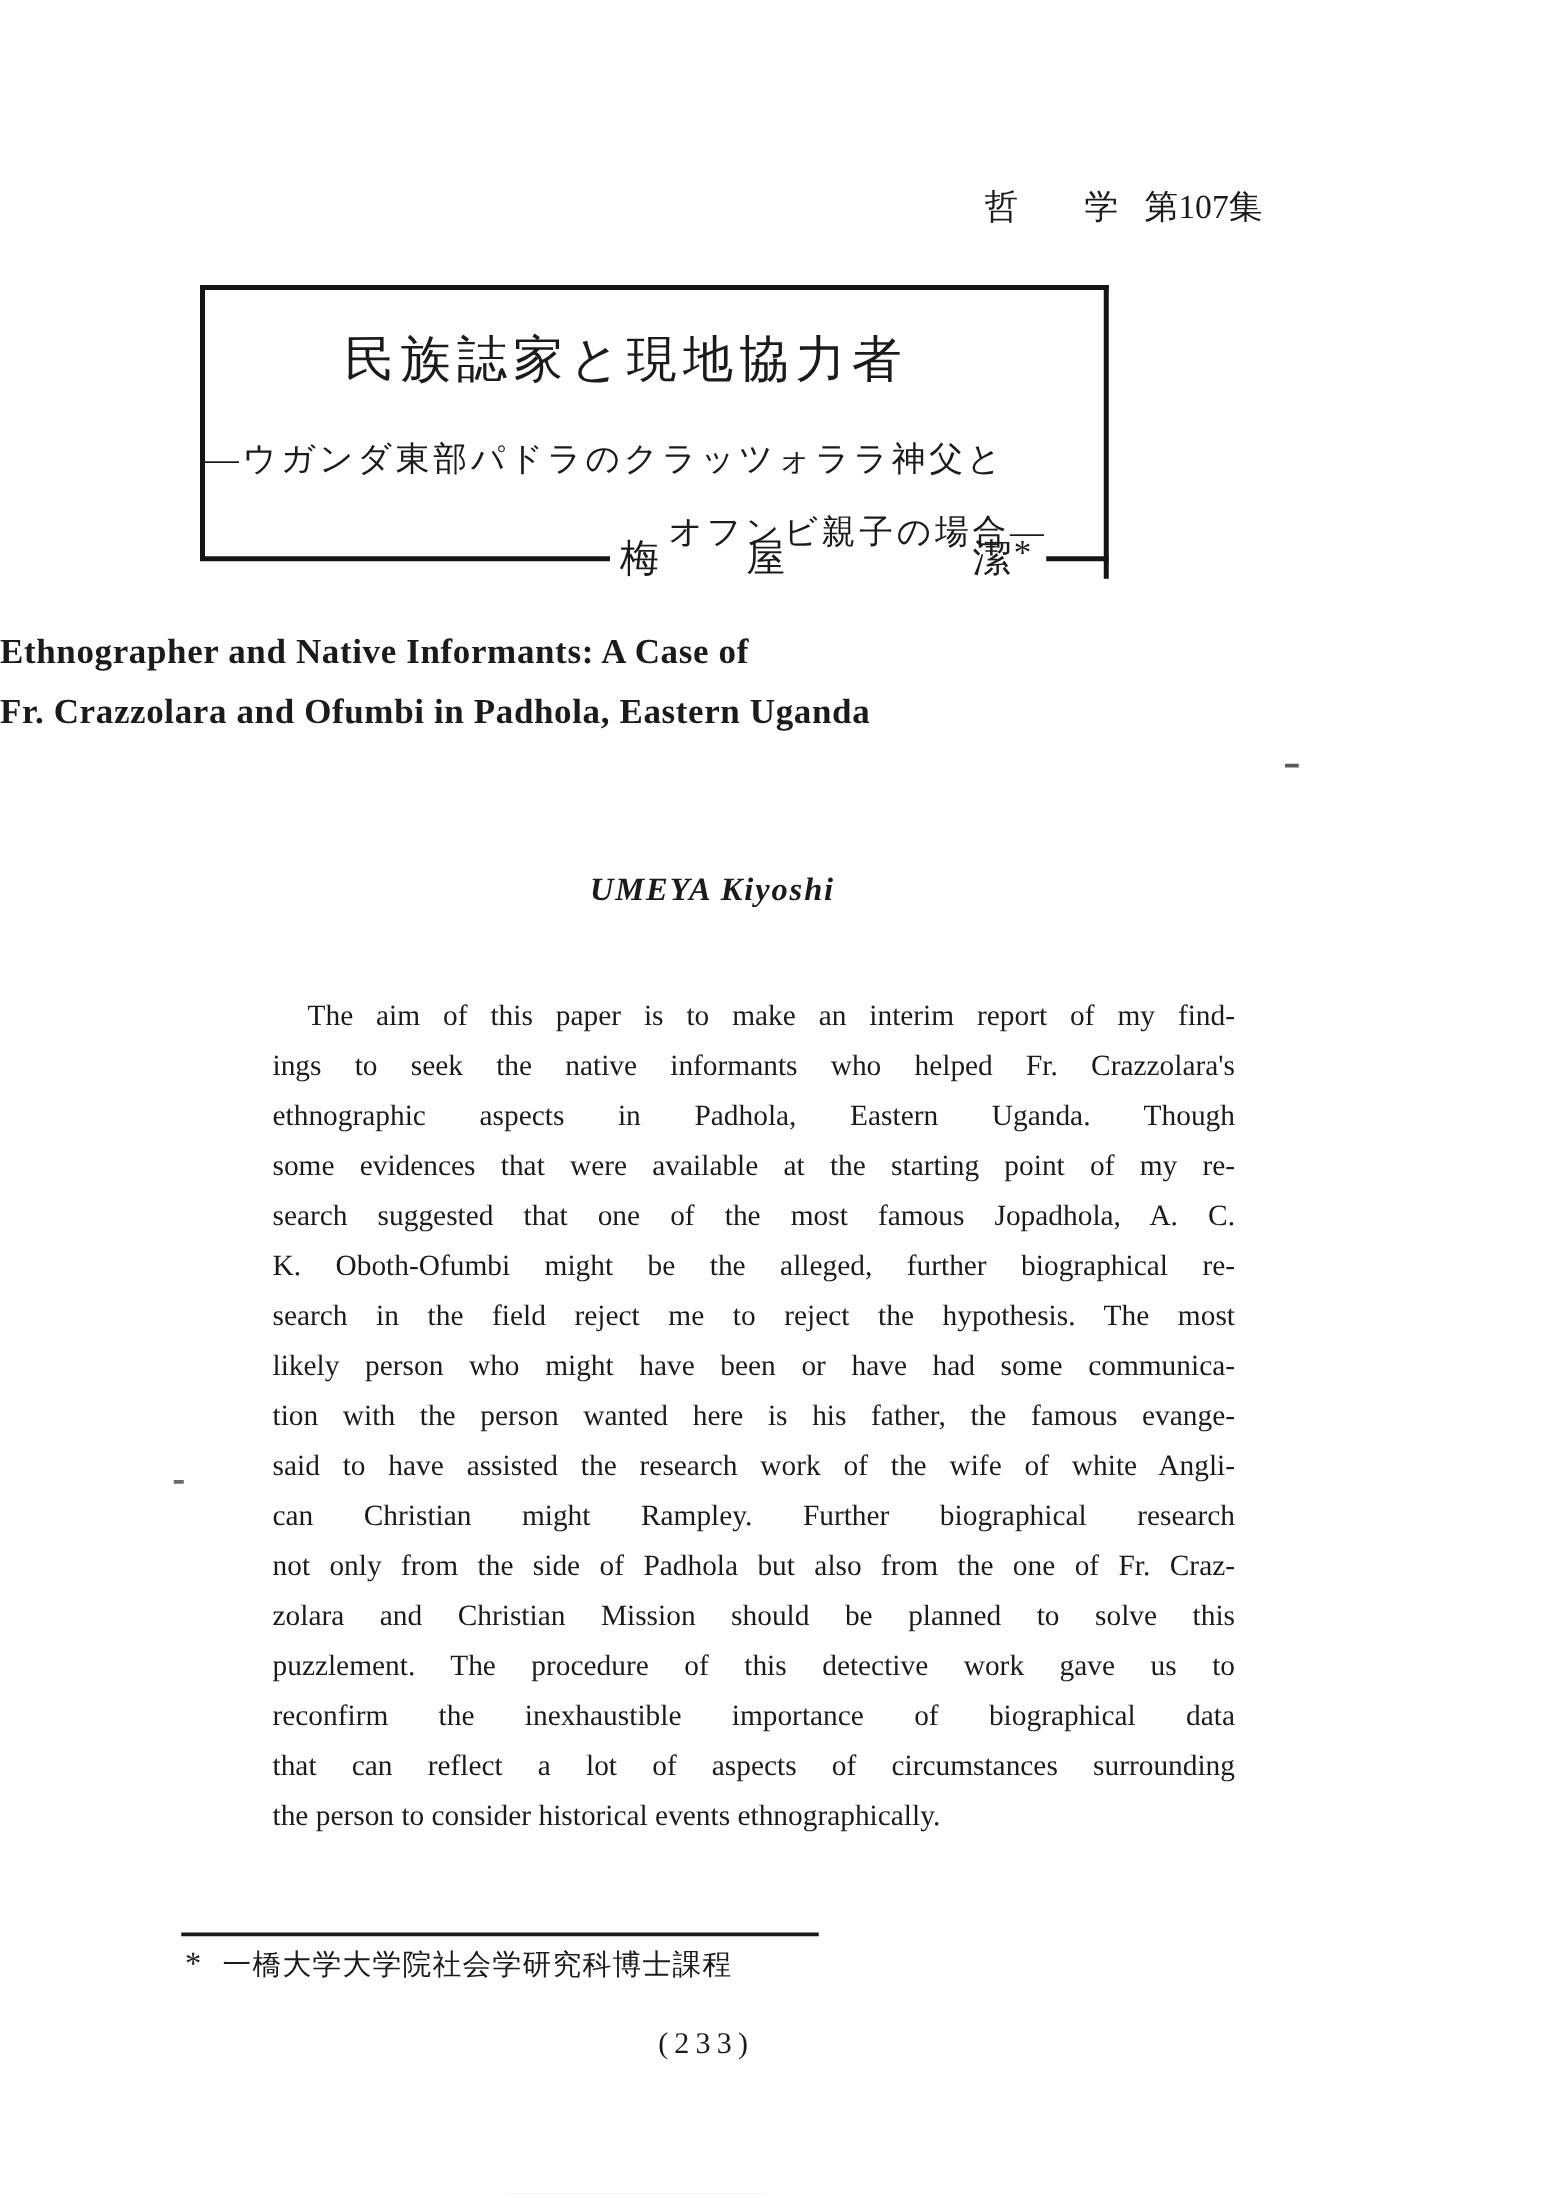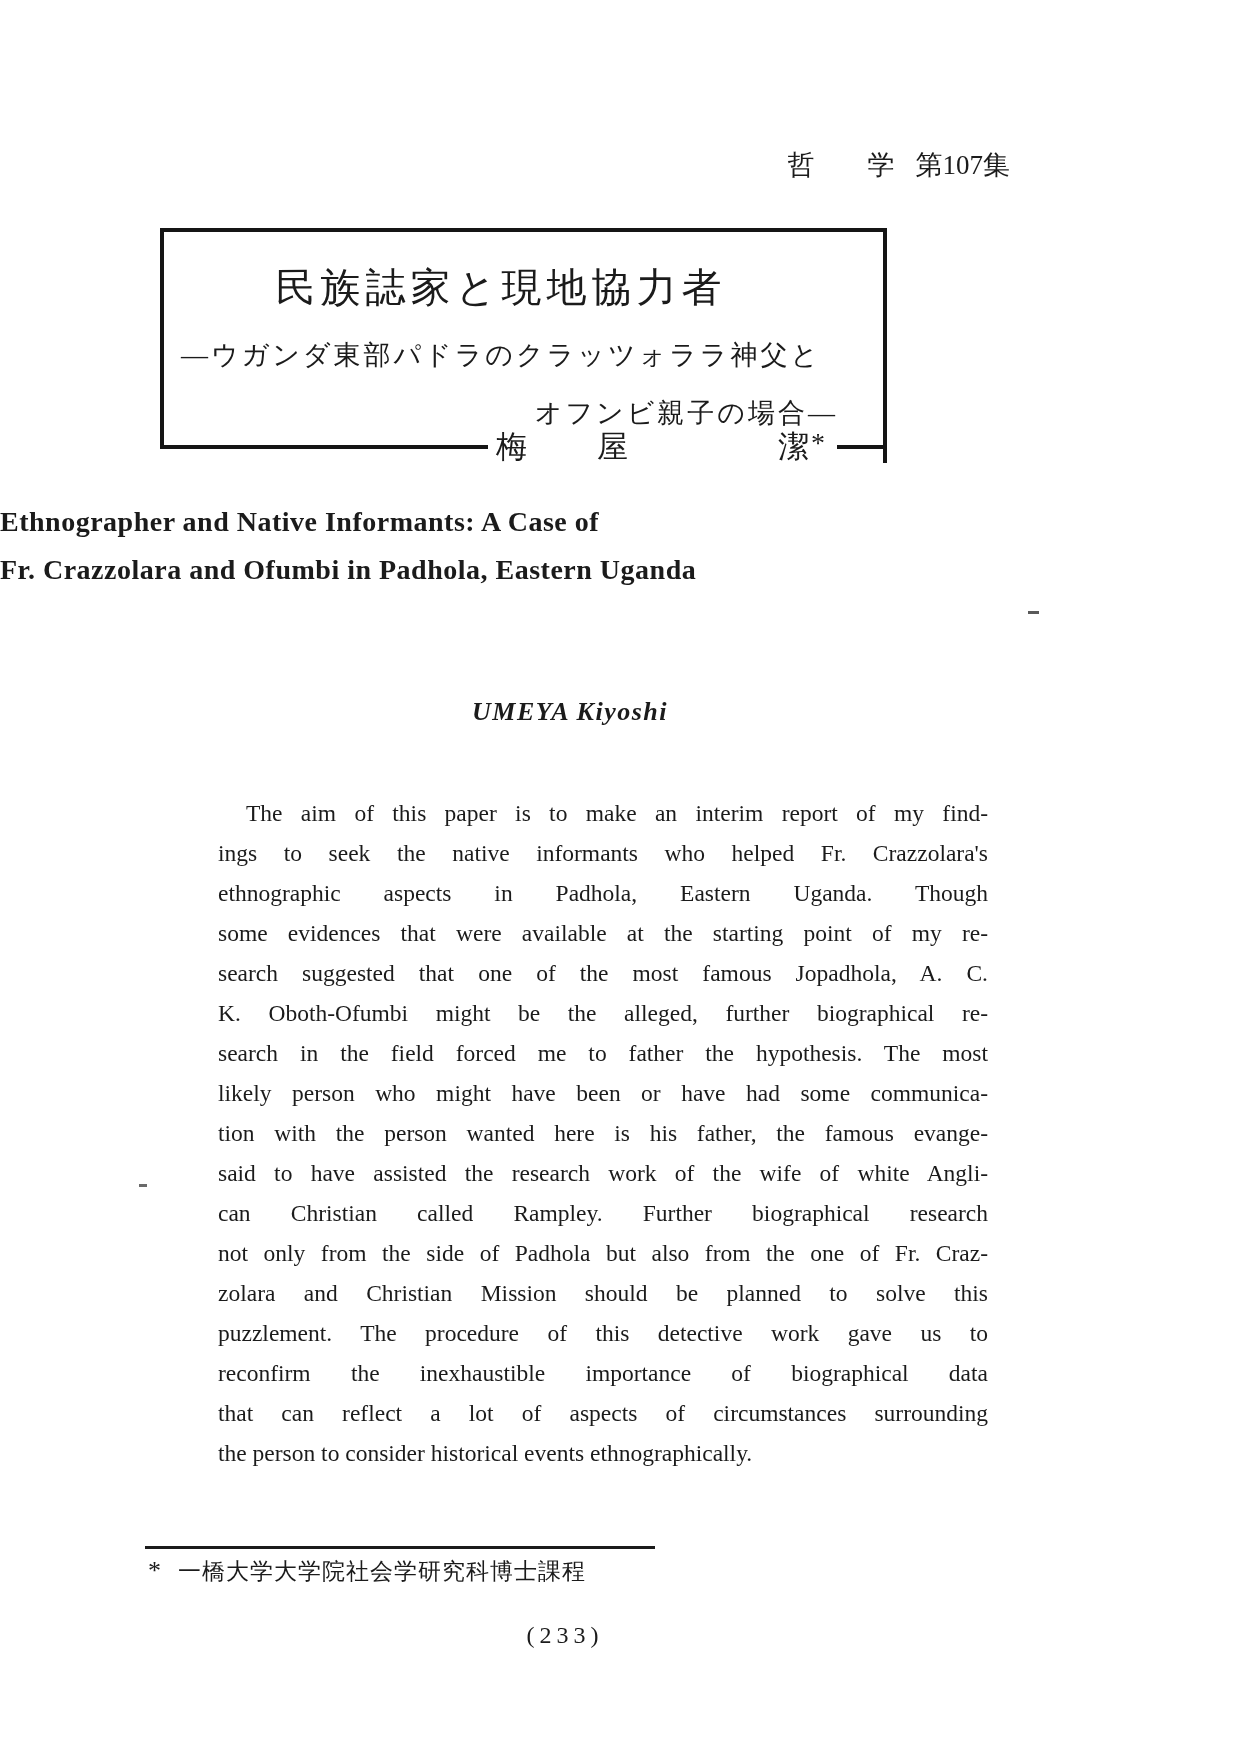--- a/index.html
+++ b/index.html
@@ -28,21 +28,21 @@
     border:4px solid #151515;border-bottom:none;
     padding-right:45px;
   }
   .box-main-title{
     margin-top:30px;
     text-align:center;
     font-size:40px;letter-spacing:5px;line-height:52px;
     font-weight:500;
   }
   .box-subtitle-1{
-    margin-top:24px;text-align:center;
+    margin-top:36px;text-align:left;
     font-size:27px;letter-spacing:3px;line-height:34px;
   }
   .box-subtitle-2{
     margin-top:24px;text-align:right;
     font-size:27px;letter-spacing:3px;line-height:34px;
   }
   .author-row{
     position:absolute;left:-4px;right:-4px;bottom:-22px;height:44px;
     display:flex;align-items:center;
   }
@@ -144,25 +144,25 @@
 
   <div class="author-romanized">UMEYA Kiyoshi</div>
 
   <div class="abstract">
     <div class="abs-line first">The aim of this paper is to make an interim report of my find-</div>
     <div class="abs-line">ings to seek the native informants who helped Fr. Crazzolara's</div>
     <div class="abs-line">ethnographic aspects in Padhola, Eastern Uganda. Though</div>
     <div class="abs-line">some evidences that were available at the starting point of my re-</div>
     <div class="abs-line">search suggested that one of the most famous Jopadhola, A. C.</div>
     <div class="abs-line">K. Oboth-Ofumbi might be the alleged, further biographical re-</div>
-    <div class="abs-line">search in the field forced me to father the hypothesis. The most</div>
+    <div class="abs-line">search in the field reject me to reject the hypothesis. The most</div>
     <div class="abs-line">likely person who might have been or have had some communica-</div>
     <div class="abs-line">tion with the person wanted here is his father, the famous evange-</div>
     <div class="abs-line">said to have assisted the research work of the wife of white Angli-</div>
-    <div class="abs-line">can Christian called Rampley. Further biographical research</div>
+    <div class="abs-line">can Christian might Rampley. Further biographical research</div>
     <div class="abs-line">not only from the side of Padhola but also from the one of Fr. Craz-</div>
     <div class="abs-line">zolara and Christian Mission should be planned to solve this</div>
     <div class="abs-line">puzzlement. The procedure of this detective work gave us to</div>
     <div class="abs-line">reconfirm the inexhaustible importance of biographical data</div>
     <div class="abs-line">that can reflect a lot of aspects of circumstances surrounding</div>
     <div class="abs-line last">the person to consider historical events ethnographically.</div>
   </div>
 
   <div class="footnote-rule"></div>
   <div class="footnote">

